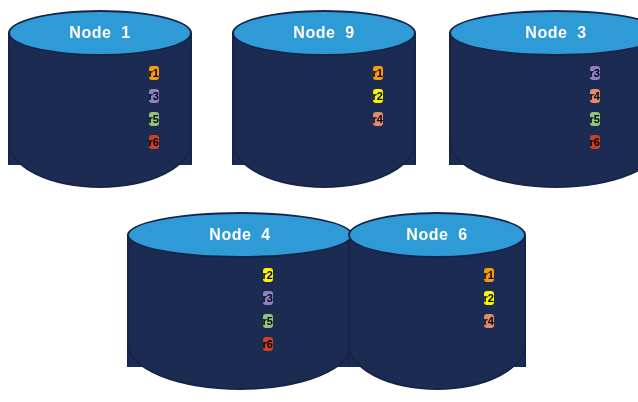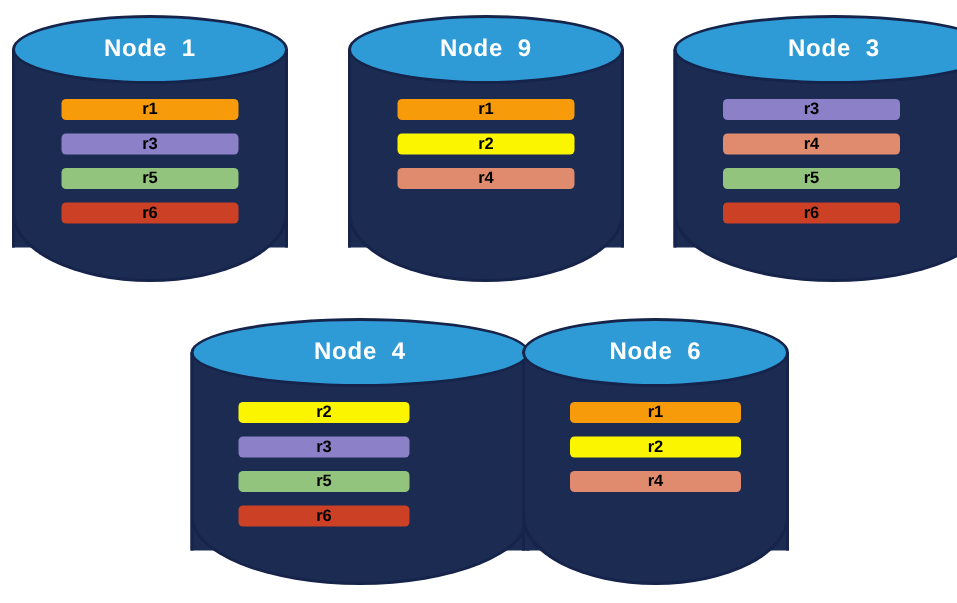--- a/index.html
+++ b/index.html
@@ -69,20 +69,21 @@
     z-index: 4;
     white-space: pre;
   }
 
   
   .bars {
     position: absolute;
     z-index: 2;
     display: flex;
     flex-direction: column;
+    align-items: flex-end;
   }
   .bar {
     height: 14px;
     border-radius: 3px;
     color: #000000;
     font-weight: bold;
     font-size: 11px;
     line-height: 14px;
     text-align: center;
     box-sizing: border-box;

